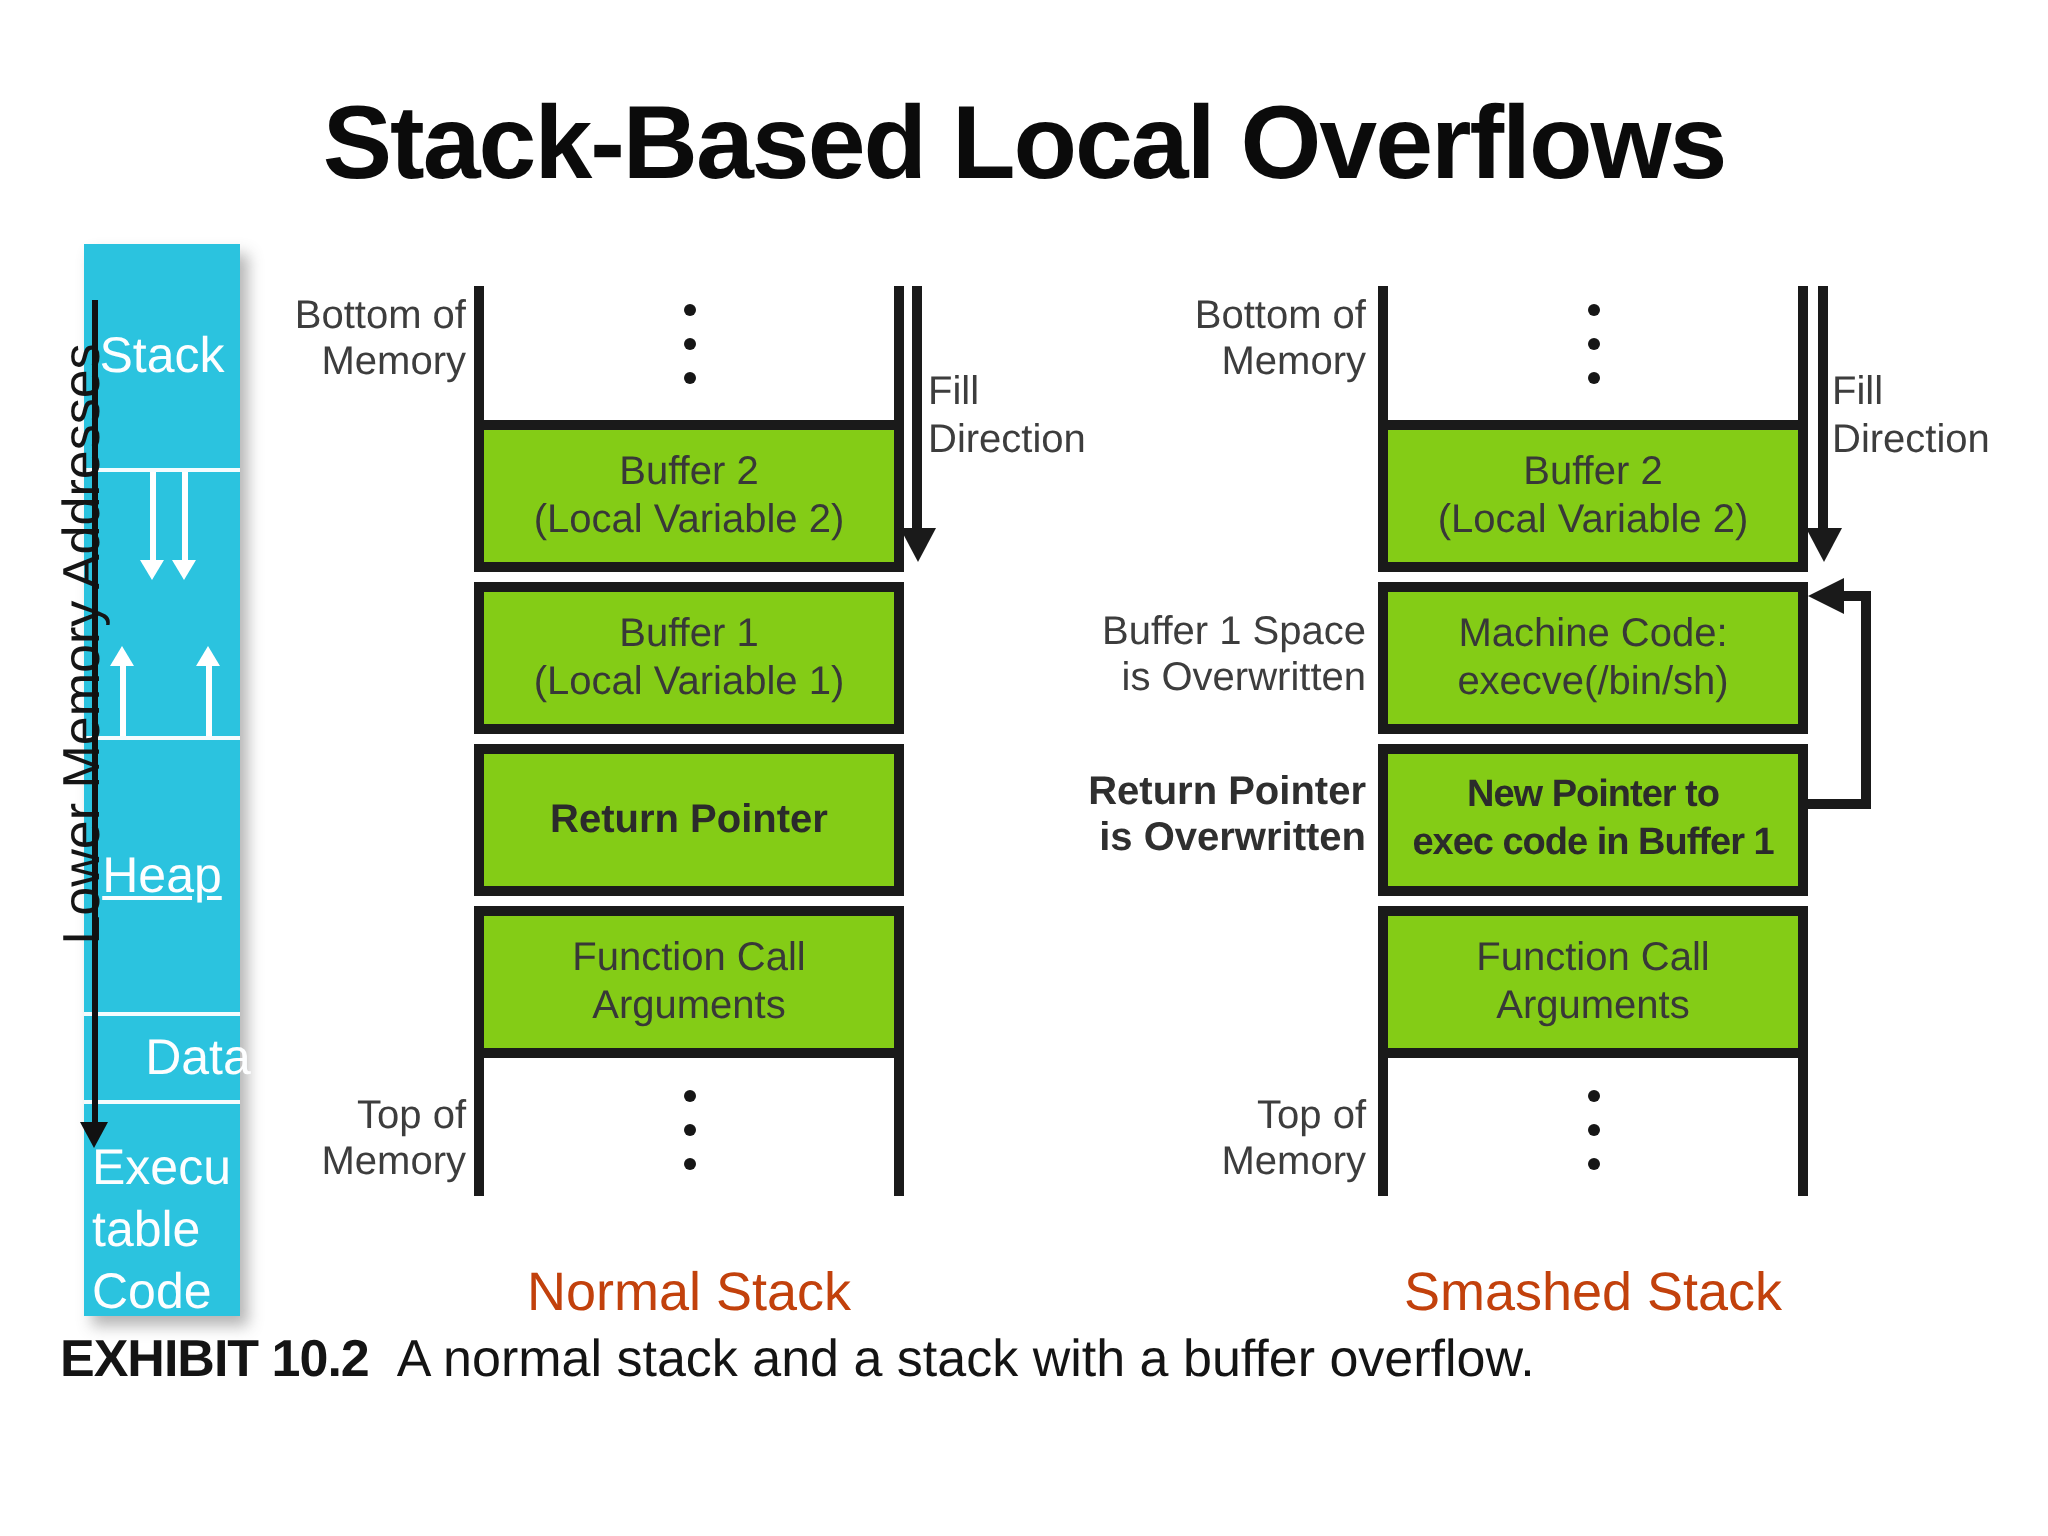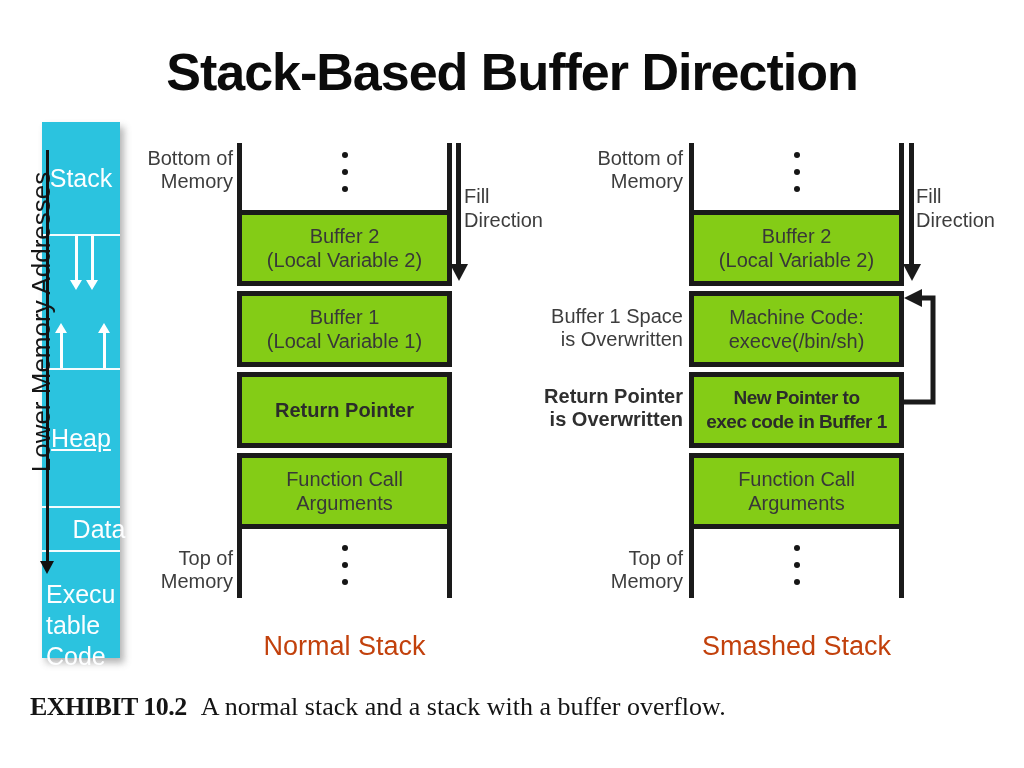--- a/index.html
+++ b/index.html
@@ -25,22 +25,22 @@
     background:var(--cyan);box-shadow:4px 5px 7px rgba(90,90,90,.45);
     display:flex;flex-direction:column;color:#fdfeff;
   }
   .sb-sec{flex:0 0 auto;display:flex;align-items:center;justify-content:center;
     font-size:25px;line-height:31px;text-align:center;}
   .sb-sep{flex:0 0 2px;background:rgba(255,255,255,.95);}
   .sb-stack{height:112px;}
   .sb-arrows{height:132px;position:relative;}
   .sb-heap{height:136px;text-decoration:underline;}
   .sb-data{height:42px;padding-left:36px;}
-  .sb-exec{height:106px;justify-content:flex-start;align-items:center;
-    text-align:left;padding:20px 0 0 4px;white-space:pre-line;}
+  .sb-exec{height:106px;justify-content:flex-start;align-items:flex-end;
+    text-align:left;padding:4px 0 0 4px;white-space:pre-line;}
   
   .warrow{position:absolute;width:12px;}
   .w-shaft{width:3px;background:#fff;margin:0 auto;}
   .w-head-down{width:0;height:0;margin:0 auto;
     border-left:6px solid transparent;border-right:6px solid transparent;
     border-top:10px solid #fff;}
   .w-head-up{width:0;height:0;margin:0 auto;
     border-left:6px solid transparent;border-right:6px solid transparent;
     border-bottom:10px solid #fff;}
   
@@ -75,30 +75,30 @@
   .fill-label{position:absolute;text-align:left;font-size:20px;line-height:24px;
     color:var(--label);white-space:pre-line;}
   .fill-shaft{position:absolute;top:143px;width:5px;height:122px;background:var(--ink);}
   .fill-head{position:absolute;top:264px;width:0;height:0;
     border-left:9px solid transparent;border-right:9px solid transparent;
     border-top:17px solid var(--ink);}
   .stack-caption{position:absolute;top:631px;width:215px;text-align:center;
     font-size:27px;color:#c2410c;}
   .loop-arrow{position:absolute;left:899px;top:286px;}
   
-  .exhibit{position:absolute;left:30px;top:692px;
-    font-family:Liberation Serif, serif;font-size:26px;color:#141414;}
+  .exhibit{position:absolute;left:30px;top:664px;
+    font-family:Liberation Sans, sans-serif;font-size:26px;color:#141414;}
   .exhibit .lbl{font-weight:bold;margin-right:14px;letter-spacing:-0.5px;}
 </style>
 </head>
 <body>
 
 <div class="slide">
 
-  <div class="slide-title">Stack-Based Buffer Direction</div>
+  <div class="slide-title">Stack-Based Local Overflows</div>
 
   <div class="sidebar">
     <div class="sb-sec sb-stack">
       <span>Stack</span>
     </div>
     <div class="sb-sep"></div>
     <div class="sb-sec sb-arrows">
       <div class="warrow" style="left:28px;top:0;">
         <div class="w-shaft" style="height:44px;"></div>
           <div class="w-head-down"></div>

